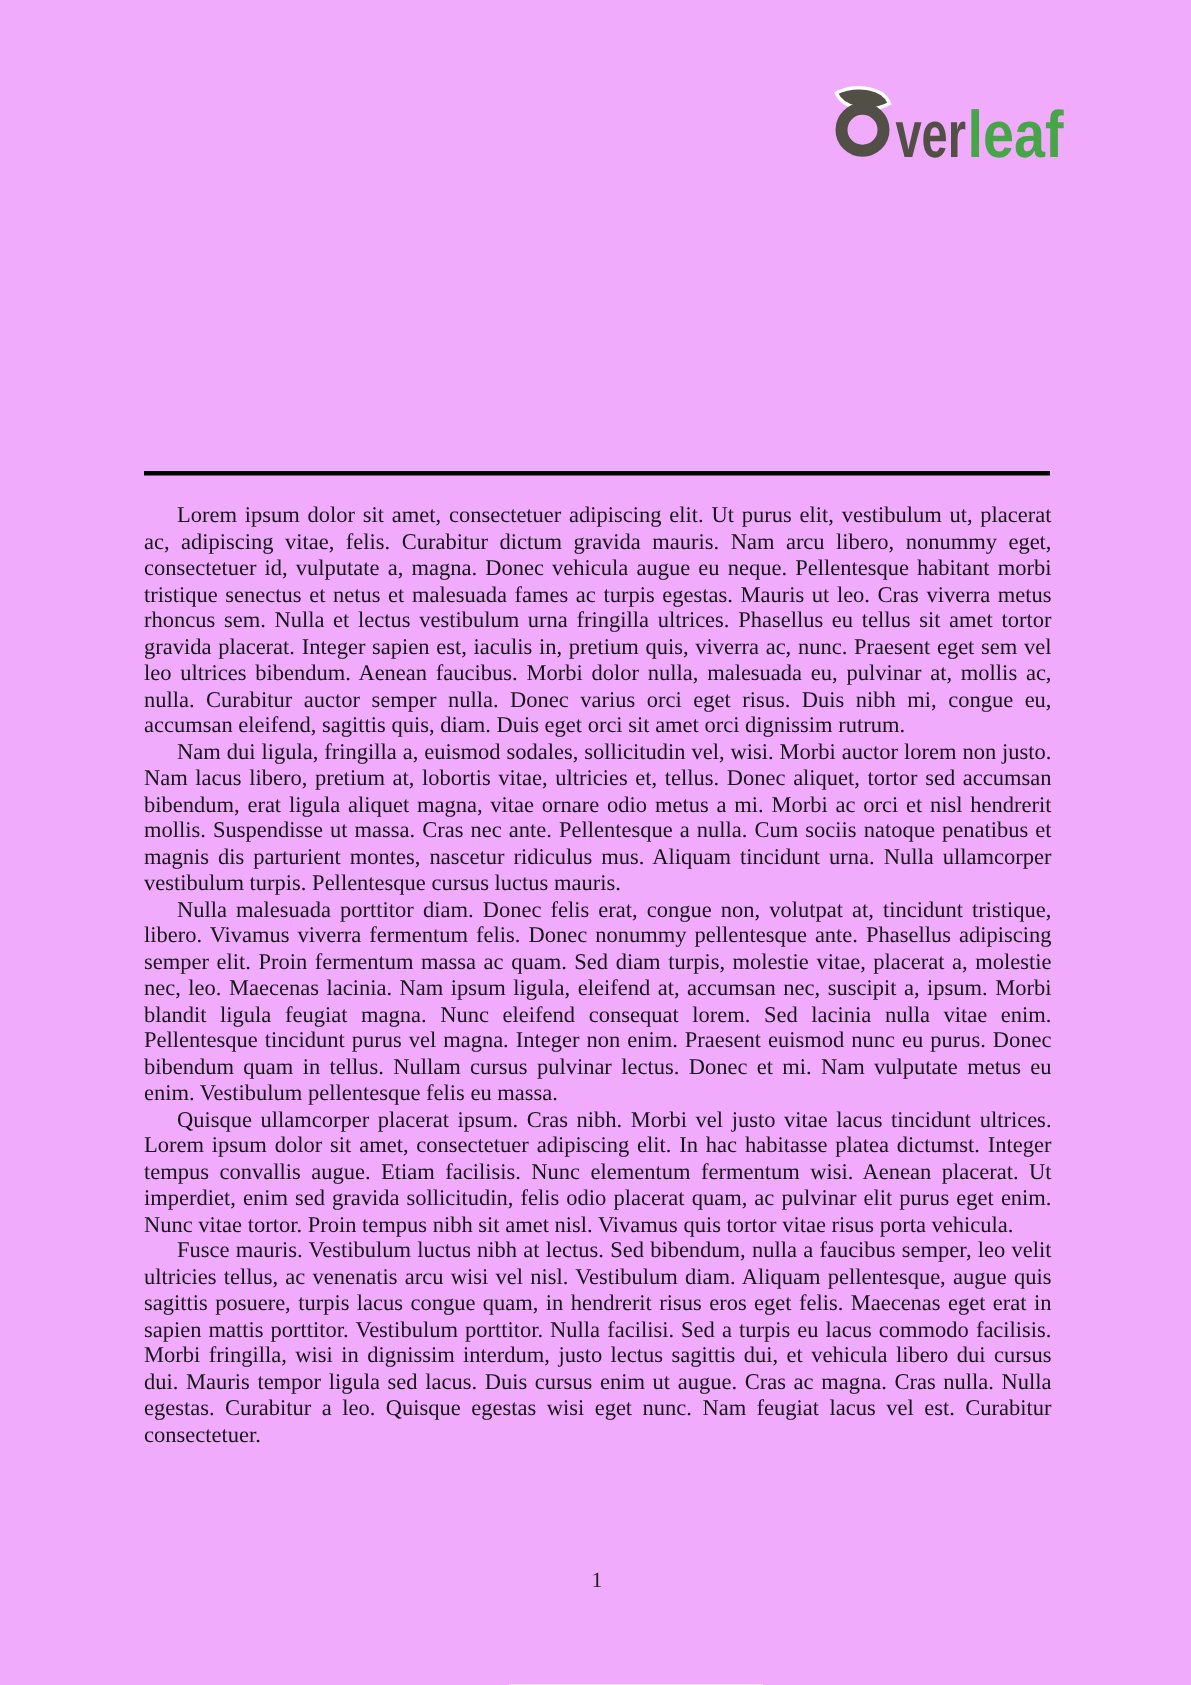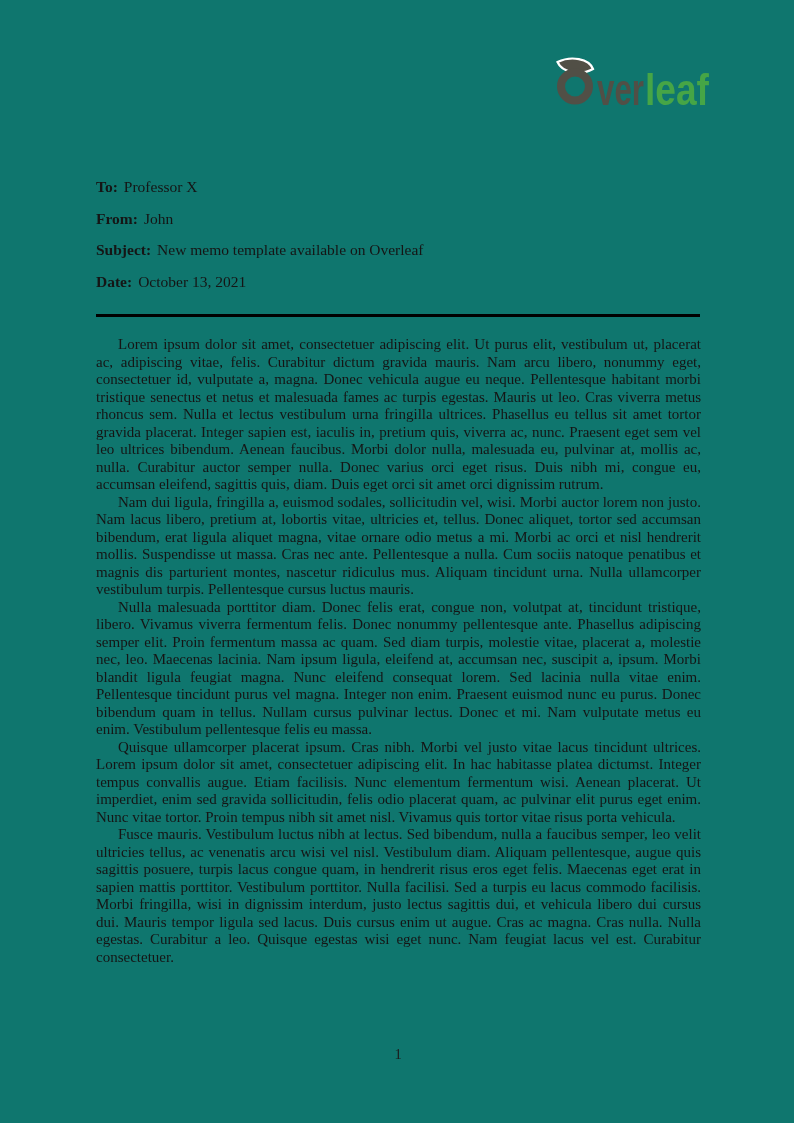--- a/index.html
+++ b/index.html
@@ -4,21 +4,21 @@
 <style>
   html, body {
     margin: 0;
     padding: 0;
     background: #ffffff;
   }
   .page {
     position: relative;
     width: 794px;
     height: 1123px;
-    background: #0f766e;
+    background: #f0abfc;
     overflow: hidden;
     font-family: "Liberation Serif", "DejaVu Serif", serif;
     color: #151515;
   }
 
   
   .logo {
     position: absolute;
     top: 56px;
     left: 552px;
@@ -100,26 +100,20 @@
       <path class="shape-gray" d="M 41 13 C 37 2.5 19 -0.5 5.5 6 C 10 16.5 28 20 41 13 Z" stroke="#ffffff" stroke-width="2.2"></path>
 
       <circle class="ring" cx="23" cy="30.5" r="14"></circle>
 
       <text class="t-gray" x="45" y="48.5" textLength="47" lengthAdjust="spacingAndGlyphs">ver</text>
 
       <text class="t-green" x="93" y="48.5" textLength="64" lengthAdjust="spacingAndGlyphs">leaf</text>
     </svg>
   </div>
 
-  <div class="memo-header">
-    <p class="memo-row"><span class="memo-label">To:</span><span class="memo-value">Professor X</span></p>
-    <p class="memo-row"><span class="memo-label">From:</span><span class="memo-value">John</span></p>
-    <p class="memo-row"><span class="memo-label">Subject:</span><span class="memo-value">New memo template available on Overleaf</span></p>
-    <p class="memo-row"><span class="memo-label">Date:</span><span class="memo-value">October 13, 2021</span></p>
-  </div>
 
   <div class="rule"></div>
 
   <div class="memo-body">
     <p>Lorem ipsum dolor sit amet, consectetuer adipiscing elit. Ut purus elit, vestibulum ut, placerat ac, adipiscing vitae, felis. Curabitur dictum gravida mauris. Nam arcu libero, nonummy eget, consectetuer id, vulputate a, magna. Donec vehicula augue eu neque. Pellentesque habitant morbi tristique senectus et netus et malesuada fames ac turpis egestas. Mauris ut leo. Cras viverra metus rhoncus sem. Nulla et lectus vestibulum urna fringilla ultrices. Phasellus eu tellus sit amet tortor gravida placerat. Integer sapien est, iaculis in, pretium quis, viverra ac, nunc. Praesent eget sem vel leo ultrices bibendum. Aenean faucibus. Morbi dolor nulla, malesuada eu, pulvinar at, mollis ac, nulla. Curabitur auctor semper nulla. Donec varius orci eget risus. Duis nibh mi, congue eu, accumsan eleifend, sagittis quis, diam. Duis eget orci sit amet orci dignissim rutrum.</p>
     <p>Nam dui ligula, fringilla a, euismod sodales, sollicitudin vel, wisi. Morbi auctor lorem non justo. Nam lacus libero, pretium at, lobortis vitae, ultricies et, tellus. Donec aliquet, tortor sed accumsan bibendum, erat ligula aliquet magna, vitae ornare odio metus a mi. Morbi ac orci et nisl hendrerit mollis. Suspendisse ut massa. Cras nec ante. Pellentesque a nulla. Cum sociis natoque penatibus et magnis dis parturient montes, nascetur ridiculus mus. Aliquam tincidunt urna. Nulla ullamcorper vestibulum turpis. Pellentesque cursus luctus mauris.</p>
     <p>Nulla malesuada porttitor diam. Donec felis erat, congue non, volutpat at, tincidunt tristique, libero. Vivamus viverra fermentum felis. Donec nonummy pellentesque ante. Phasellus adipiscing semper elit. Proin fermentum massa ac quam. Sed diam turpis, molestie vitae, placerat a, molestie nec, leo. Maecenas lacinia. Nam ipsum ligula, eleifend at, accumsan nec, suscipit a, ipsum. Morbi blandit ligula feugiat magna. Nunc eleifend consequat lorem. Sed lacinia nulla vitae enim. Pellentesque tincidunt purus vel magna. Integer non enim. Praesent euismod nunc eu purus. Donec bibendum quam in tellus. Nullam cursus pulvinar lectus. Donec et mi. Nam vulputate metus eu enim. Vestibulum pellentesque felis eu massa.</p>
     <p>Quisque ullamcorper placerat ipsum. Cras nibh. Morbi vel justo vitae lacus tincidunt ultrices. Lorem ipsum dolor sit amet, consectetuer adipiscing elit. In hac habitasse platea dictumst. Integer tempus convallis augue. Etiam facilisis. Nunc elementum fermentum wisi. Aenean placerat. Ut imperdiet, enim sed gravida sollicitudin, felis odio placerat quam, ac pulvinar elit purus eget enim. Nunc vitae tortor. Proin tempus nibh sit amet nisl. Vivamus quis tortor vitae risus porta vehicula.</p>
     <p>Fusce mauris. Vestibulum luctus nibh at lectus. Sed bibendum, nulla a faucibus semper, leo velit ultricies tellus, ac venenatis arcu wisi vel nisl. Vestibulum diam. Aliquam pellentesque, augue quis sagittis posuere, turpis lacus congue quam, in hendrerit risus eros eget felis. Maecenas eget erat in sapien mattis porttitor. Vestibulum porttitor. Nulla facilisi. Sed a turpis eu lacus commodo facilisis. Morbi fringilla, wisi in dignissim interdum, justo lectus sagittis dui, et vehicula libero dui cursus dui. Mauris tempor ligula sed lacus. Duis cursus enim ut augue. Cras ac magna. Cras nulla. Nulla egestas. Curabitur a leo. Quisque egestas wisi eget nunc. Nam feugiat lacus vel est. Curabitur consectetuer.</p>
   </div>

